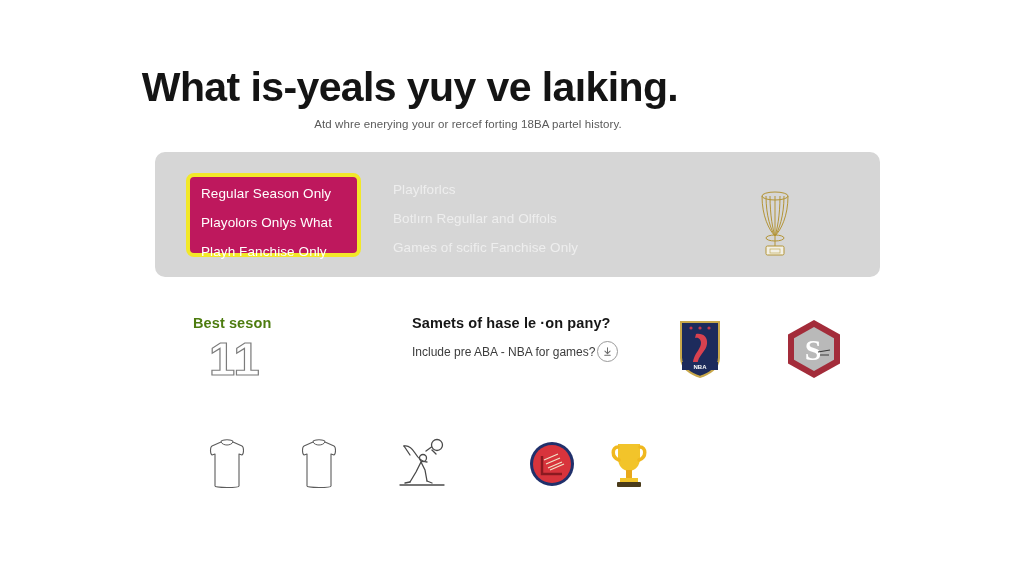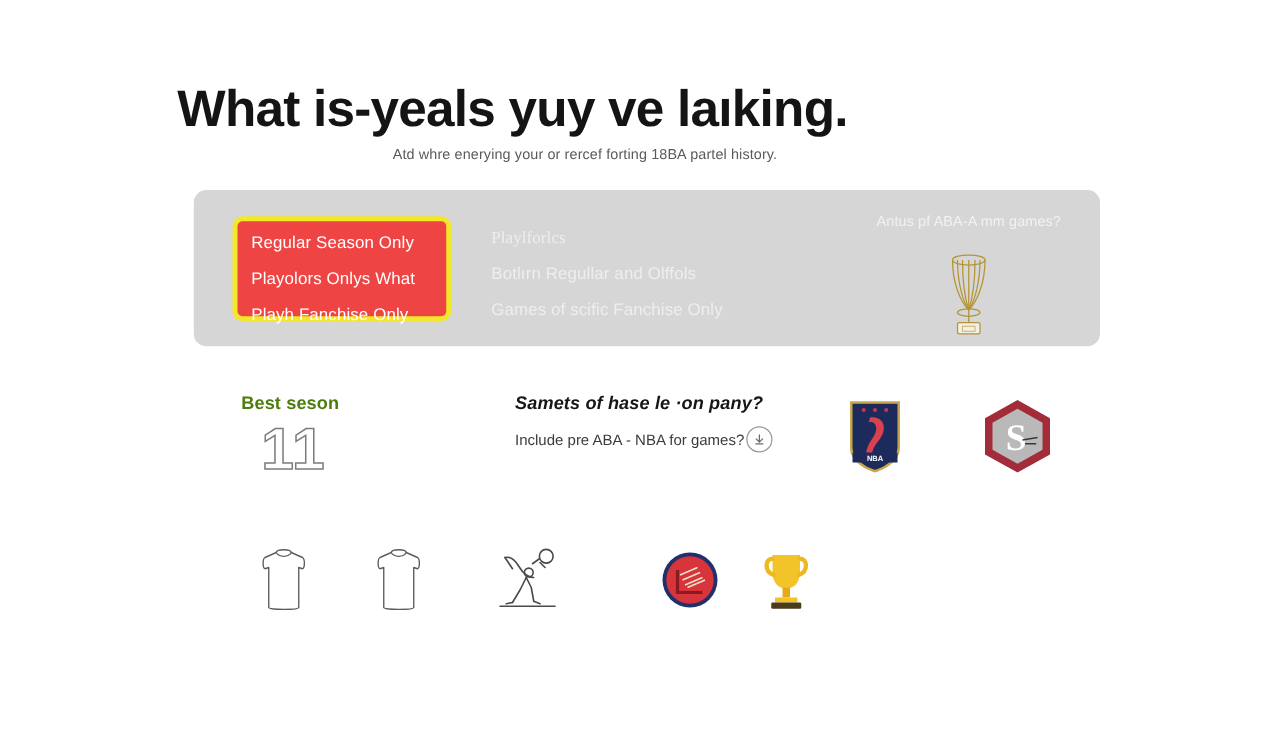--- a/index.html
+++ b/index.html
@@ -51,21 +51,21 @@
     height: 125px;
     background: #d6d6d6;
     border-radius: 10px;
   }
   .filter-group {
     position: absolute;
     left: 31px;
     top: 21px;
     width: 175px;
     height: 84px;
-    background: #ef4444;
+    background: #be185d;
     border: 4px solid #f2e829;
     border-radius: 8px;
     box-sizing: border-box;
   }
   .filter-group .opt {
     position: absolute;
     left: 11px;
     font-size: 13.5px;
     color: #ffffff;
     white-space: nowrap;
@@ -82,21 +82,21 @@
     width: 260px;
   }
   .scope-col .opt {
     position: absolute;
     left: 0;
     font-size: 13.5px;
     color: #eeeeee;
     white-space: nowrap;
     letter-spacing: 0.1px;
   }
-  .scope-col .opt.o0 { top: 0px; font-family: Liberation Serif, serif; }
+  .scope-col .opt.o0 { top: 0px; }
   .scope-col .opt.o1 { top: 29px; }
   .scope-col .opt.o2 { top: 58px; }
 
   .aba-block {
     position: absolute;
     left: 520px;
     top: 20px;
     width: 200px;
     text-align: center;
   }
@@ -137,21 +137,20 @@
 
   .samples-heading {
     position: absolute;
     left: 412px;
     top: 315px;
     font-size: 14.5px;
     font-weight: 700;
     color: #161616;
     letter-spacing: 0.1px;
     white-space: nowrap;
-    font-style: italic;
   }
   .include-row {
     position: absolute;
     left: 412px;
     top: 341px;
     display: flex;
     align-items: center;
     gap: 2px;
   }
   .include-text {
@@ -223,21 +222,20 @@
     <div class="opt o2">Playh Fanchise Only</div>
   </div>
 
   <div class="scope-col">
     <div class="opt o0">Playlforlcs</div>
     <div class="opt o1">Botlırn Regullar and Olffols</div>
     <div class="opt o2">Games of scific Fanchise Only</div>
   </div>
 
   <div class="aba-block">
-    <div class="aba-question">Antus pf ABA-A mm games?</div>
     <svg class="trophy-wire" viewBox="0 0 48 80">
       <g fill="none" stroke="#b39436" stroke-width="1">
         <ellipse cx="24" cy="14" rx="13" ry="4"></ellipse>
         <path d="M11 14 C11 34, 18 48, 24 54 C30 48, 37 34, 37 14"></path>
         <path d="M15 14 C15 34, 20 48, 24 54"></path>
         <path d="M19 14 C19 34, 22 48, 24 54"></path>
         <path d="M24 14 L24 54"></path>
         <path d="M29 14 C29 34, 26 48, 24 54"></path>
         <path d="M33 14 C33 34, 28 48, 24 54"></path>
         <path d="M24 54 L24 64"></path>

